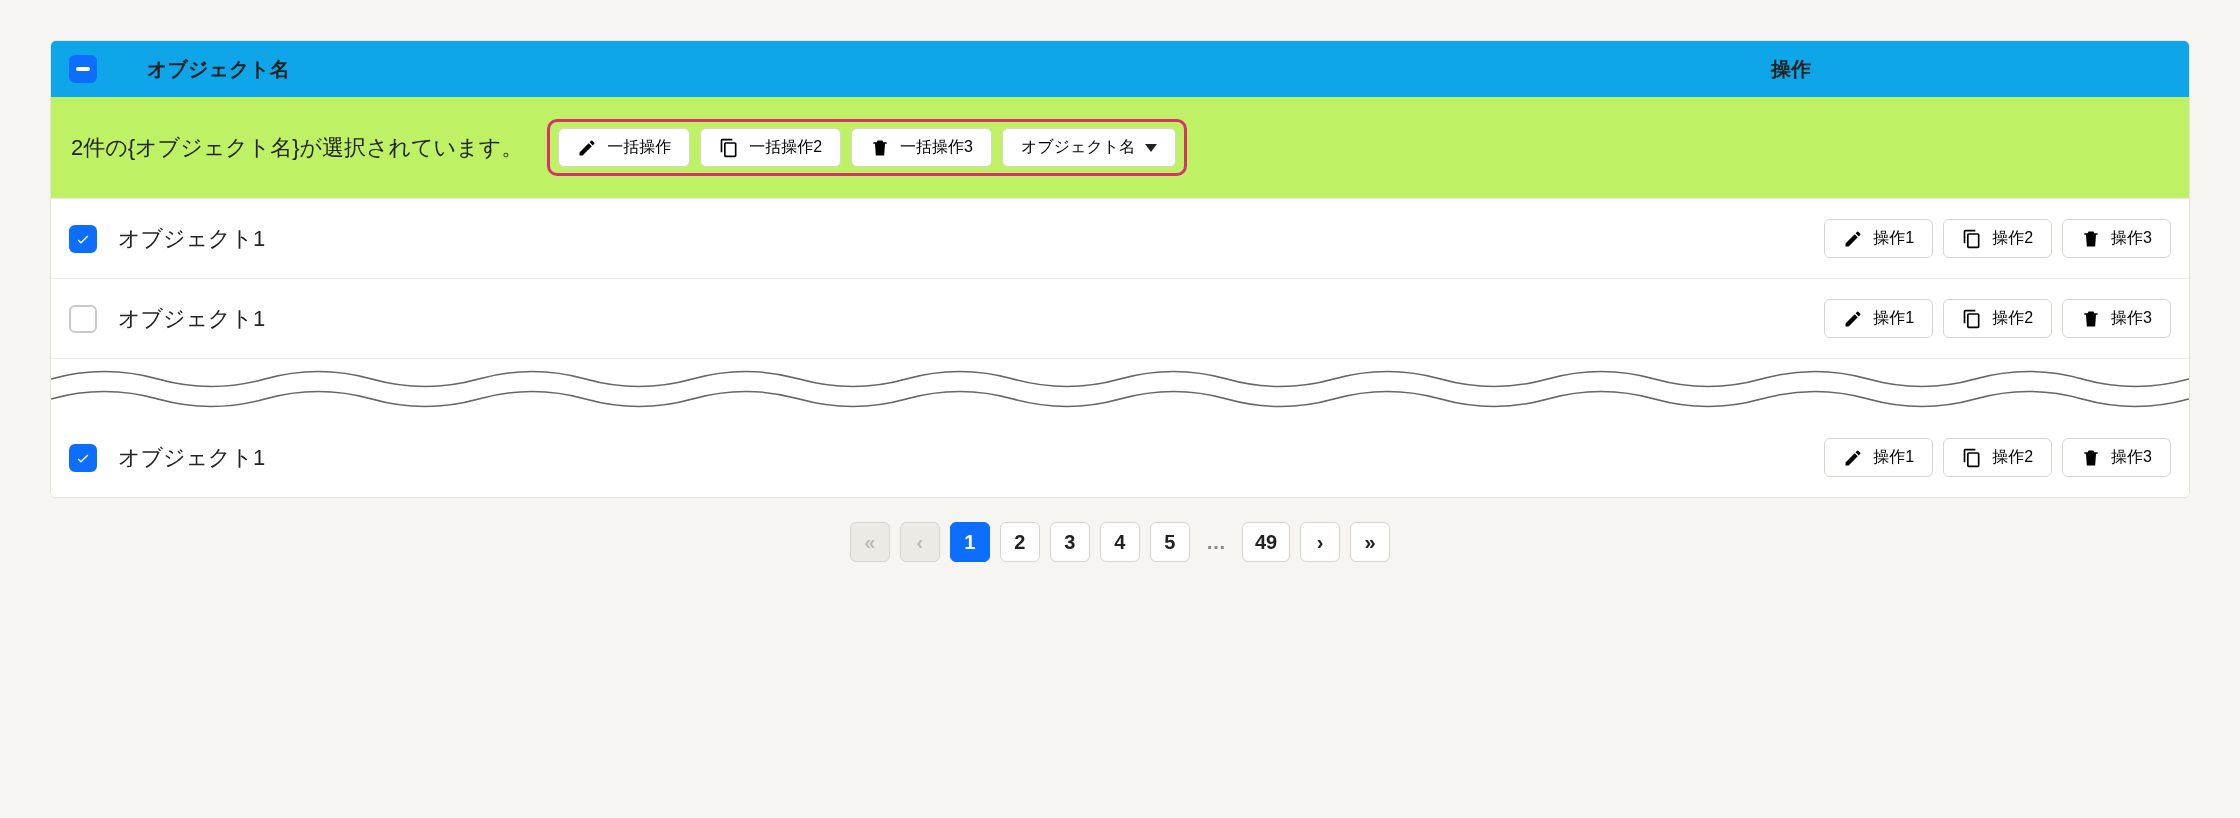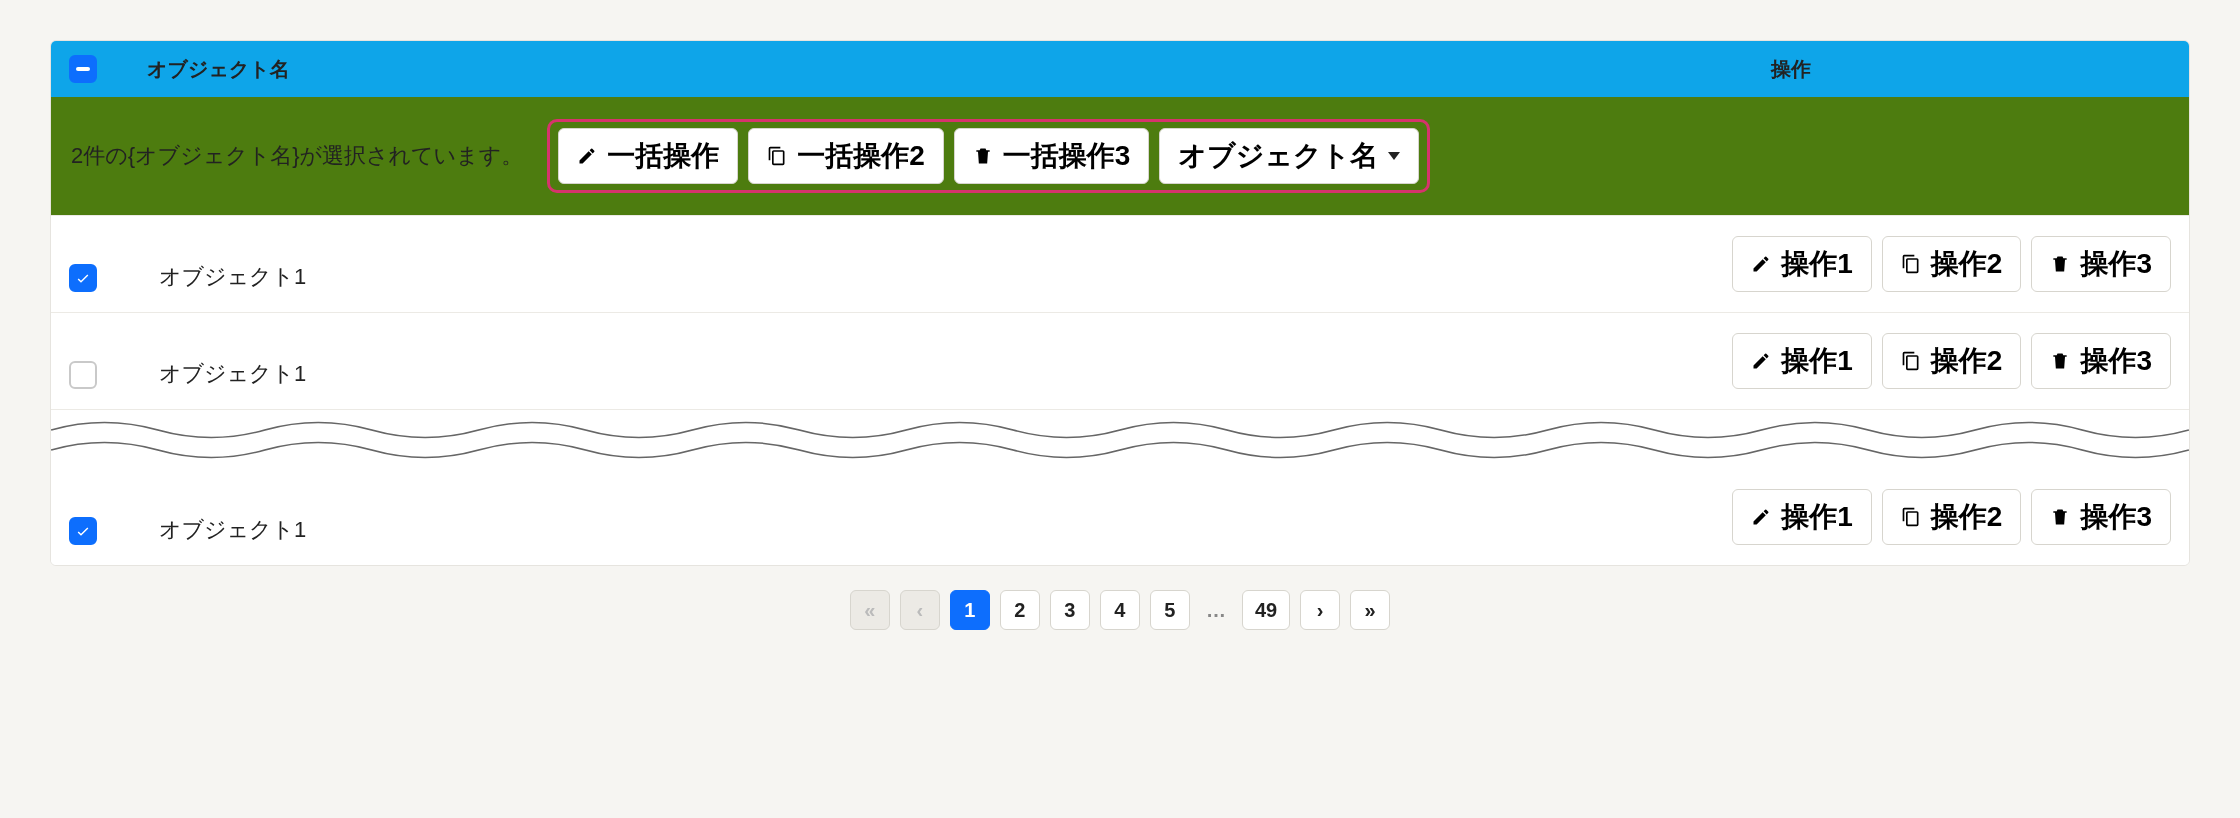--- a/index.html
+++ b/index.html
@@ -36,46 +36,46 @@
     cursor: pointer;
   }
   .checkbox.indet { background: #0d6efd; border-color:#0d6efd; }
   .checkbox.indet::after { content:""; width:14px; height:4px; background:#fff; border-radius:2px; }
   .checkbox.checked { background: #0d6efd; border-color:#0d6efd; color:#fff; }
   .checkbox.checked svg { width:16px; height:16px; }
   .col-name { flex: 1; text-align:left; }
   .col-actions { flex: 0 0 400px; text-align:left; }
   .bulkbar {
     display: flex; align-items: center;
-    background: #4d7c0f;
+    background: #bef264;
     padding: 22px 20px;
     gap: 24px;
     font-size: 22px;
   }
   .bulk-hl {
     display: flex; align-items: center; gap: 10px;
     border: 3px solid #d6336c;
     border-radius: 10px;
     padding: 6px 8px;
     background: transparent;
   }
   .btn {
     display: inline-flex; align-items: center; gap: 10px;
     background: #fff;
     border: 1px solid #d7d5ce;
     border-radius: 6px;
     padding: 8px 18px;
-    font-size: 28px;
-    font-weight: 700;
+    font-size: 16px;
+    font-weight: 400;
     cursor: pointer;
     white-space: nowrap;
   }
   .btn .ic { width:20px; height:20px; }
   .row {
-    display:flex; align-items:flex-end; padding: 20px 18px; gap: 62px;
+    display:flex; align-items:center; padding: 20px 18px; gap: 21px;
     border-top: 1px solid #eceae5;
     background:#fff;
   }
   .row .label { flex:1; font-size:22px; }
   .row .actions { flex:0 0 auto; display:flex; gap:10px;padding-left:46px; }
   .wave-gap {
     height: 60px;
     background:#fff;
     position:relative;
     border-top:1px solid #eceae5;

